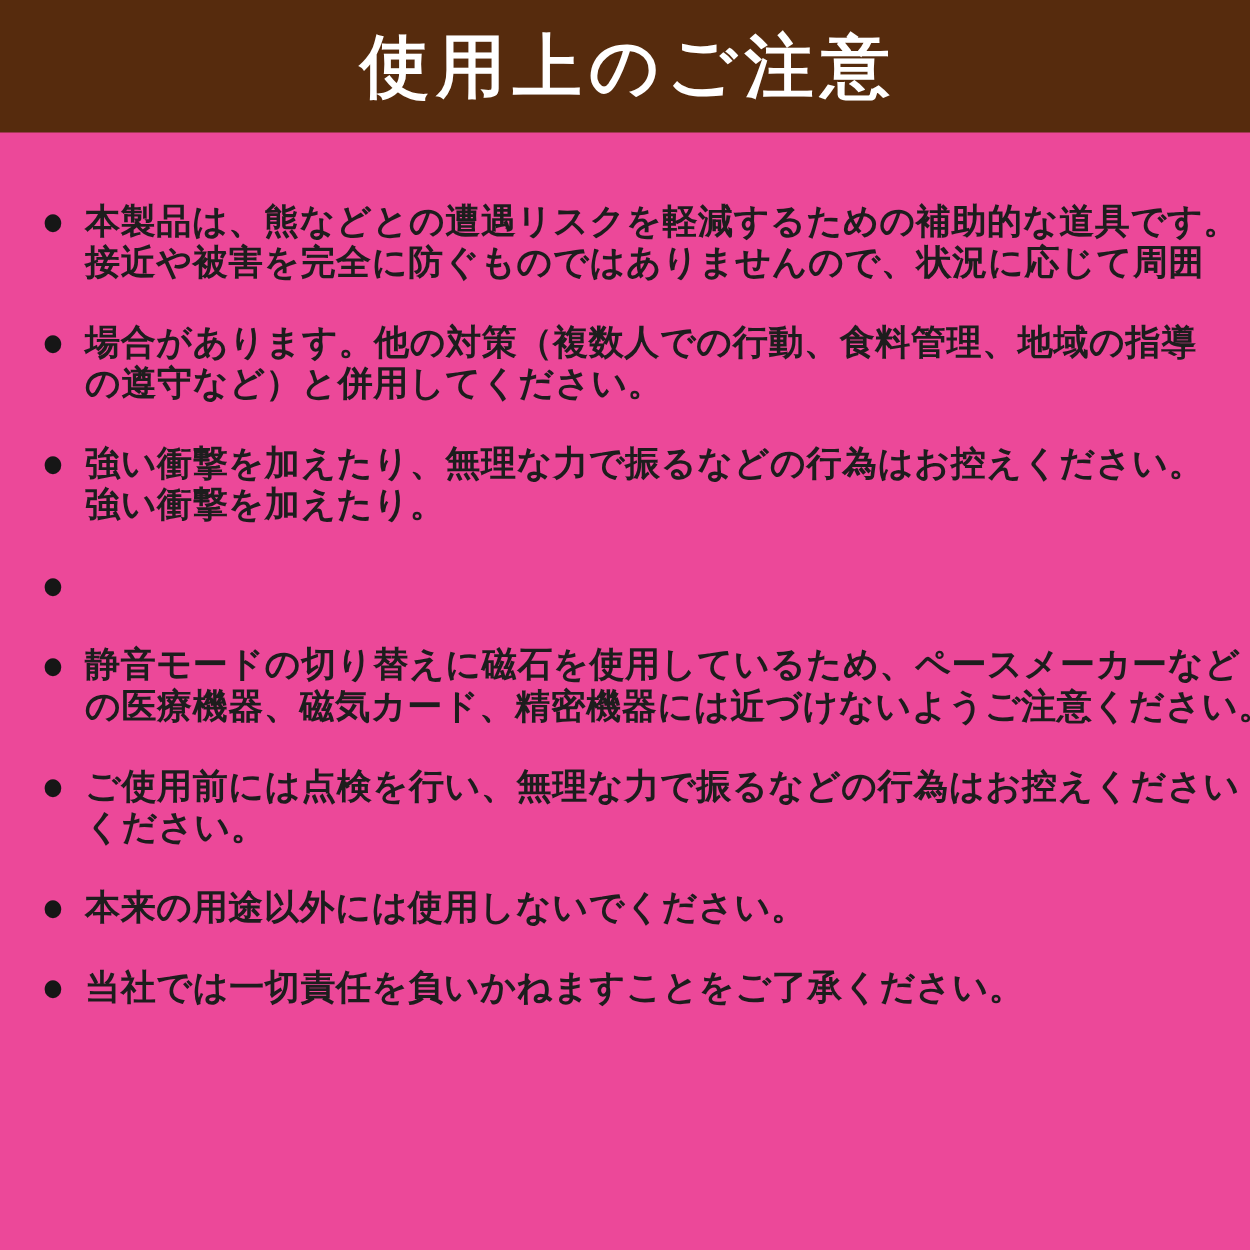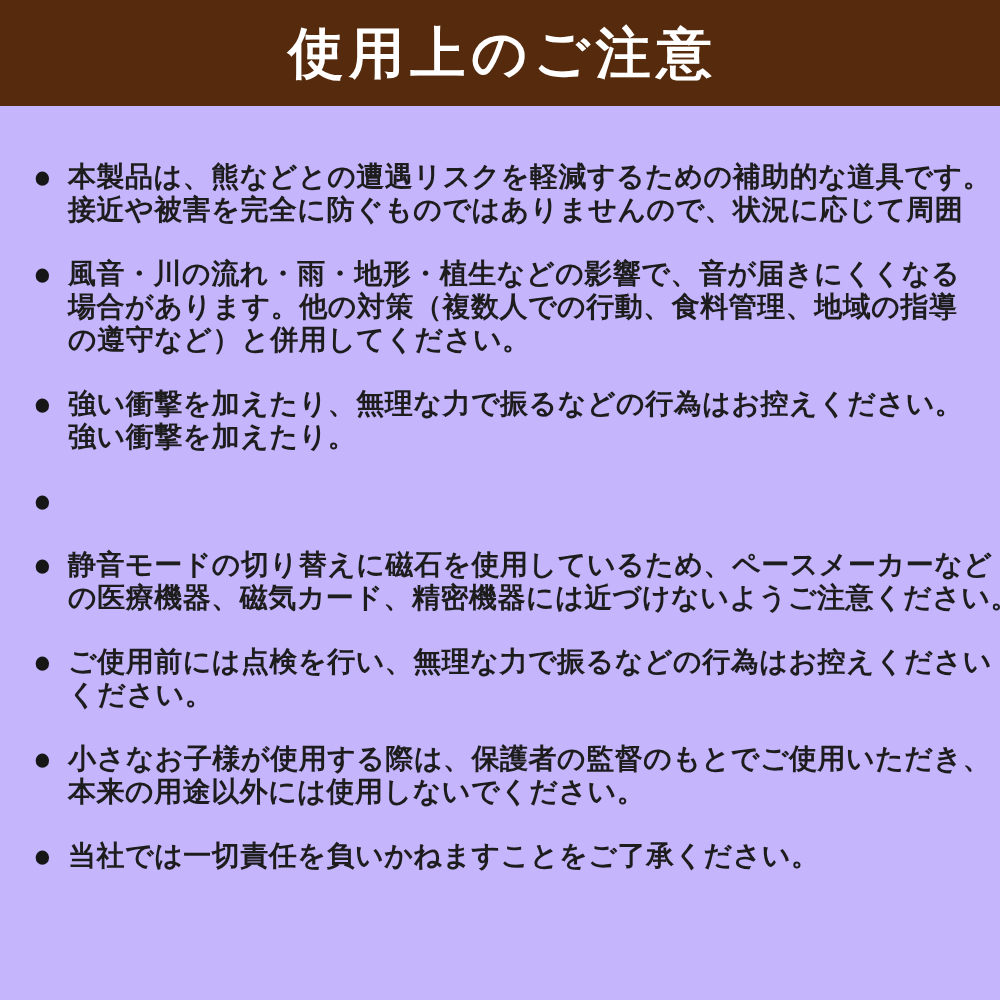--- a/index.html
+++ b/index.html
@@ -9,21 +9,21 @@
   body {
     width: 1000px;
     height: 1000px;
     background: #EBE8DE;
     font-family: "Liberation Sans", sans-serif;
     overflow: hidden;
   }
   .page {
     width: 1000px;
     height: 1000px;
-    background: #c4b5fd;
+    background: #ec4899;
   }
   .header {
     height: 106px;
     background: #562B0D;
     display: flex;
     align-items: center;
     justify-content: center;
   }
   .title {
     color: #FFFFFF;
@@ -76,21 +76,20 @@
       <span class="marker">●</span>
       <div class="text">
         <span class="line">本製品は、熊などとの遭遇リスクを軽減するための補助的な道具です。</span>
         <span class="line">接近や被害を完全に防ぐものではありませんので、状況に応じて周囲</span>
       </div>
     </div>
 
     <div class="item">
       <span class="marker">●</span>
       <div class="text">
-        <span class="line">風音・川の流れ・雨・地形・植生などの影響で、音が届きにくくなる</span>
         <span class="line">場合があります。他の対策（複数人での行動、食料管理、地域の指導</span>
         <span class="line">の遵守など）と併用してください。</span>
       </div>
     </div>
 
     <div class="item">
       <span class="marker">●</span>
       <div class="text">
         <span class="line">強い衝撃を加えたり、無理な力で振るなどの行為はお控えください。</span>
         <span class="line">強い衝撃を加えたり。</span>
@@ -113,21 +112,20 @@
       <span class="marker">●</span>
       <div class="text">
         <span class="line">ご使用前には点検を行い、無理な力で振るなどの行為はお控えください</span>
         <span class="line">ください。</span>
       </div>
     </div>
 
     <div class="item">
       <span class="marker">●</span>
       <div class="text">
-        <span class="line">小さなお子様が使用する際は、保護者の監督のもとでご使用いただき、</span>
         <span class="line">本来の用途以外には使用しないでください。</span>
       </div>
     </div>
 
     <div class="item">
       <span class="marker">●</span>
       <div class="text">
         <span class="line">当社では一切責任を負いかねますことをご了承ください。</span>
       </div>
     </div>

